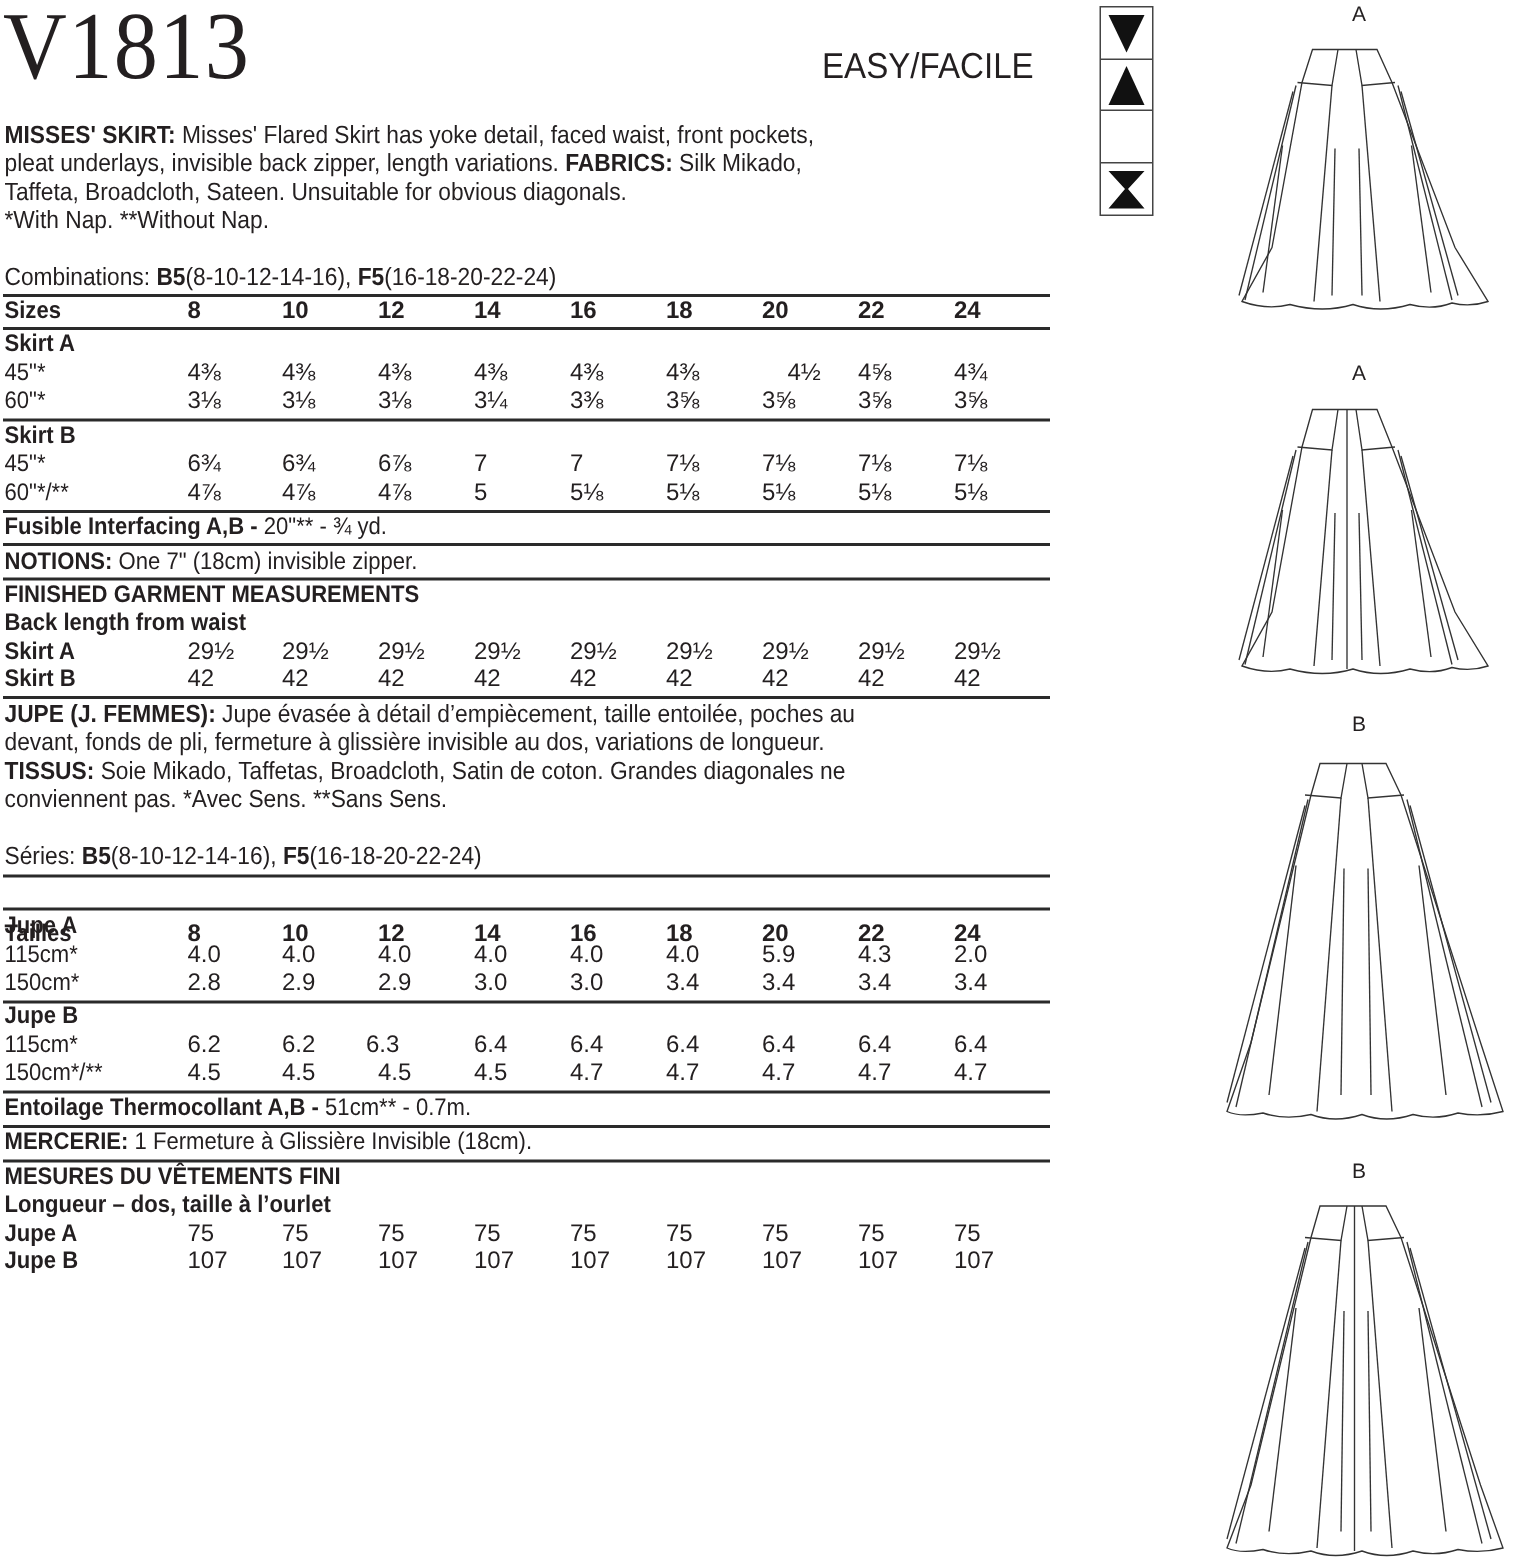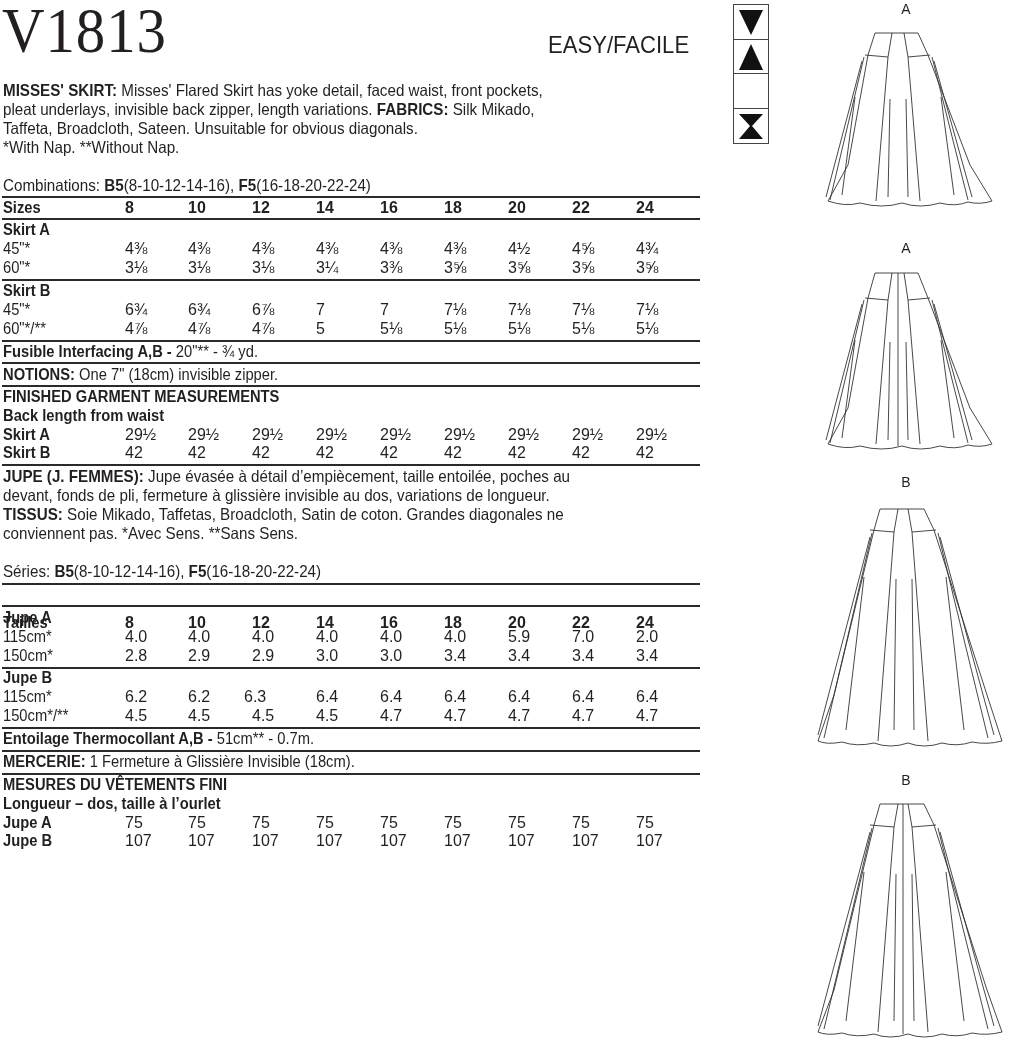--- a/index.html
+++ b/index.html
@@ -76,21 +76,21 @@
     <span class="lbl narrow">Skirt A</span>
   </div>
 <div class="row" style="top:240px;width:697px;">
   <span class="lbl narrow">45"*</span>
   <span class="cell" style="left:122px">4⅜</span>
   <span class="cell" style="left:185px">4⅜</span>
   <span class="cell" style="left:249px">4⅜</span>
   <span class="cell" style="left:313px">4⅜</span>
   <span class="cell" style="left:377px">4⅜</span>
   <span class="cell" style="left:441px">4⅜</span>
-  <span class="cell" style="left:505px">4½</span>
+  <span class="cell" style="left:522px">4½</span>
   <span class="cell" style="left:569px">4⅝</span>
   <span class="cell" style="left:633px">4¾</span>
 </div>
 <div class="row" style="top:259px;width:697px;">
   <span class="lbl narrow">60"*</span>
   <span class="cell" style="left:122px">3⅛</span>
   <span class="cell" style="left:185px">3⅛</span>
   <span class="cell" style="left:249px">3⅛</span>
   <span class="cell" style="left:313px">3¼</span>
   <span class="cell" style="left:377px">3⅜</span>
@@ -203,21 +203,21 @@
   </div>
 <div class="row" style="top:628px;width:697px;">
   <span class="lbl narrow">115cm*</span>
   <span class="cell" style="left:122px">4.0</span>
   <span class="cell" style="left:185px">4.0</span>
   <span class="cell" style="left:249px">4.0</span>
   <span class="cell" style="left:313px">4.0</span>
   <span class="cell" style="left:377px">4.0</span>
   <span class="cell" style="left:441px">4.0</span>
   <span class="cell" style="left:505px">5.9</span>
-  <span class="cell" style="left:569px">7.0</span>
+  <span class="cell" style="left:569px">4.3</span>
   <span class="cell" style="left:633px">2.0</span>
 </div>
 <div class="row" style="top:647px;width:697px;">
   <span class="lbl narrow">150cm*</span>
   <span class="cell" style="left:122px">2.8</span>
   <span class="cell" style="left:185px">2.9</span>
   <span class="cell" style="left:249px">2.9</span>
   <span class="cell" style="left:313px">3.0</span>
   <span class="cell" style="left:377px">3.0</span>
   <span class="cell" style="left:441px">3.4</span>

